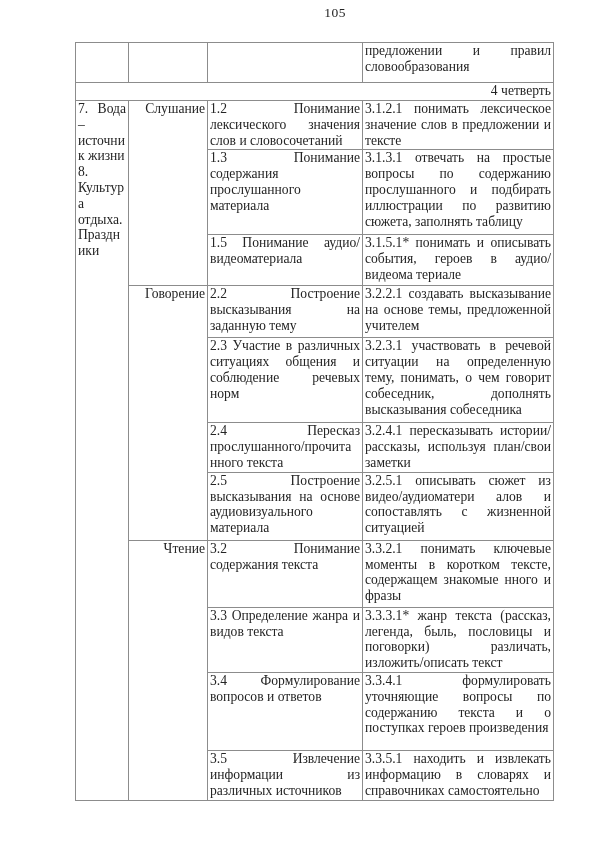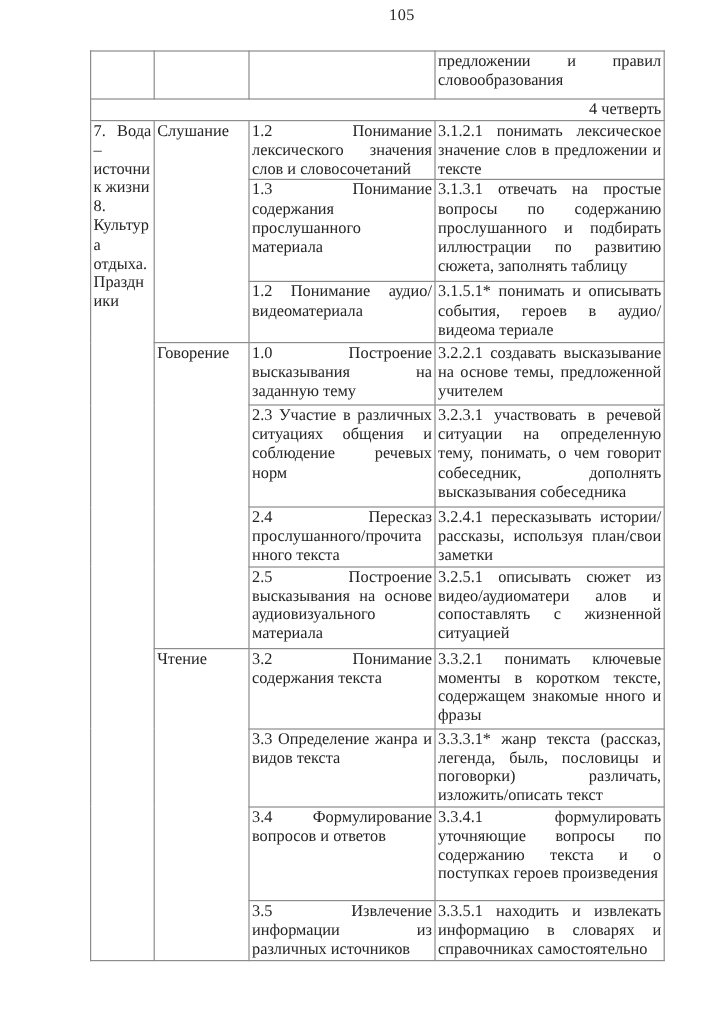--- a/index.html
+++ b/index.html
@@ -42,21 +42,21 @@
     vertical-align: top;
     padding: 0 2px 1px 2px;
     overflow: hidden;
   }
   td.topic-cell {
     text-align: justify;
     overflow-wrap: break-word;
     word-break: break-word;
   }
   td.skill-cell {
-    text-align: left;
+    text-align: right;
     overflow-wrap: break-word;
   }
   td.subskill-cell, td.objective-cell {
     text-align: justify;
     text-justify: inter-word;
     overflow-wrap: break-word;
   }
   td.quarter-cell {
     text-align: right;
     padding: 0;
@@ -99,27 +99,27 @@
       <td class="subskill-cell">1.2 Понимание лексического значения слов и словосочетаний</td>
       <td class="objective-cell">3.1.2.1 понимать лексическое значение слов в предложении и тексте</td>
     </tr>
 
     <tr style="height:85px">
       <td class="subskill-cell">1.3 Понимание содержания прослушанного материала</td>
       <td class="objective-cell">3.1.3.1 отвечать на простые вопросы по содержанию прослушанного и подбирать иллюстрации по развитию сюжета, заполнять таблицу</td>
     </tr>
 
     <tr style="height:51px">
-      <td class="subskill-cell">1.2 Понимание аудио/видеоматериала</td>
+      <td class="subskill-cell">1.5 Понимание аудио/видеоматериала</td>
       <td class="objective-cell">3.1.5.1* понимать и описывать события, героев в аудио/видеома териале</td>
     </tr>
 
     <tr style="height:52px">
       <td class="skill-cell" rowspan="4">Говорение</td>
-      <td class="subskill-cell">1.0 Построение высказывания на заданную тему</td>
+      <td class="subskill-cell">2.2 Построение высказывания на заданную тему</td>
       <td class="objective-cell">3.2.2.1 создавать высказывание на основе темы, предложенной учителем</td>
     </tr>
 
     <tr style="height:85px">
       <td class="subskill-cell">2.3 Участие в различных ситуациях общения и соблюдение речевых норм</td>
       <td class="objective-cell">3.2.3.1 участвовать в речевой ситуации на определенную тему, понимать, о чем говорит собеседник, дополнять высказывания собеседника</td>
     </tr>
 
     <tr style="height:47px">
       <td class="subskill-cell">2.4 Пересказ прослушанного/прочита нного текста</td>

